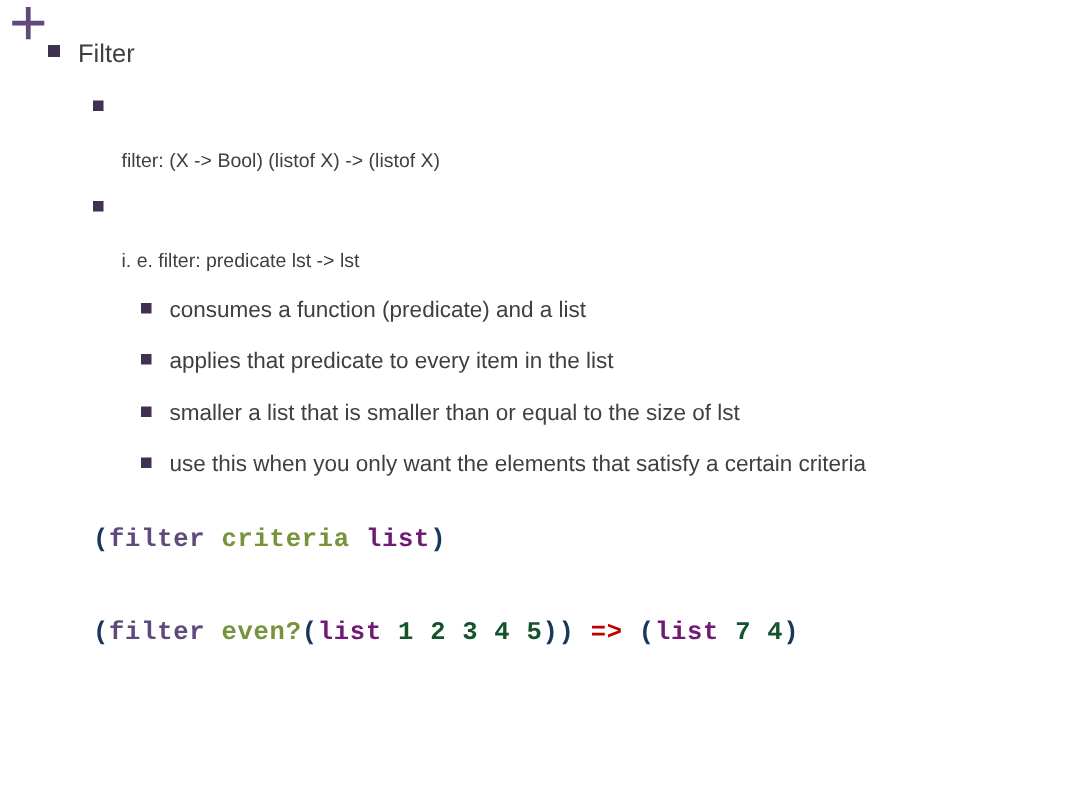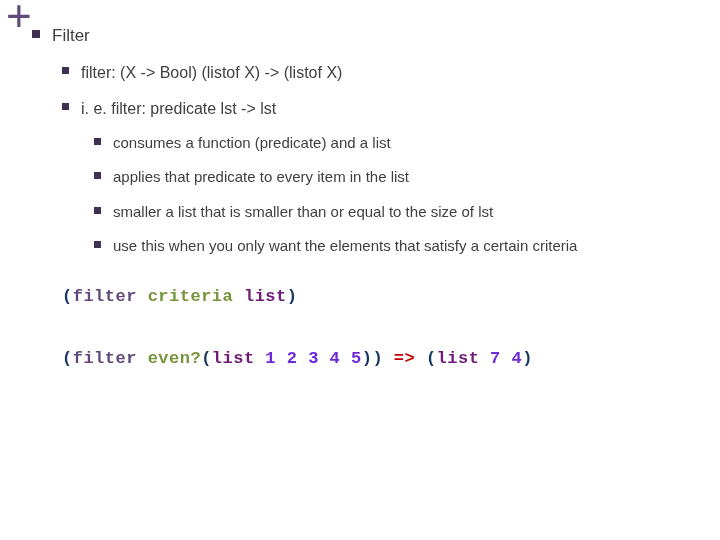--- a/index.html
+++ b/index.html
@@ -47,39 +47,39 @@
     margin-right: 12px;
   }
   .txt {
     font-size: 15px;
     line-height: 1.35;
     color: #3f3f3f;
   }
   .lvl1 .txt { font-size: 17px; }
   .lvl2 { margin-left: 30px; }
   .lvl2 .bullet { width: 7px; height: 7px; }
-  .lvl2 .txt { font-size: 16px; }
+  .lvl2 .txt { font-size: 13px; margin-top: 36px; }
   .lvl3 { margin-left: 62px; }
   .lvl3 .bullet { width: 7px; height: 7px; }
   .lvl3 .txt { font-size: 15px; text-align: center; }
   .codeblock {
     font-family: "Courier New", Courier, monospace;
     font-size: 17px;
     font-weight: bold;
     margin-left: 30px;
     margin-top: 30px;
     line-height: 1.3;
     letter-spacing: 0.5px;
   }
   .codeblock .row2 { margin-top: 40px; }
   .kw  { color: #17375e; }   
   .fn  { color: #604a7b; }   
   .arg { color: #77933c; }   
   .arg2{ color: #701a75; }   
-  .num { color: #6d28d9; }   
+  .num { color: #14532d; }   
   .out { color: #c00000; }   
 </style>
 </head>
 <body>
 
 <div class="slide">
 
   <div class="plus">+</div>
 
   <div class="content">

